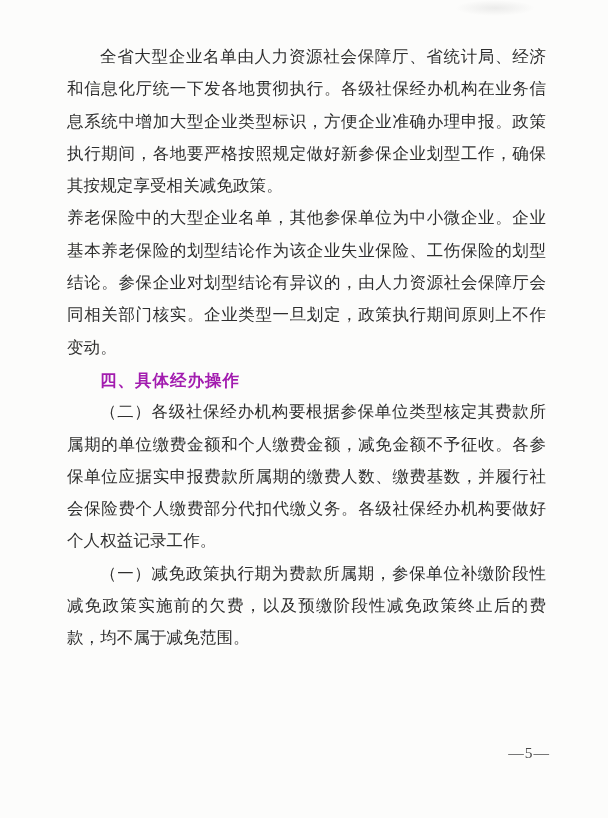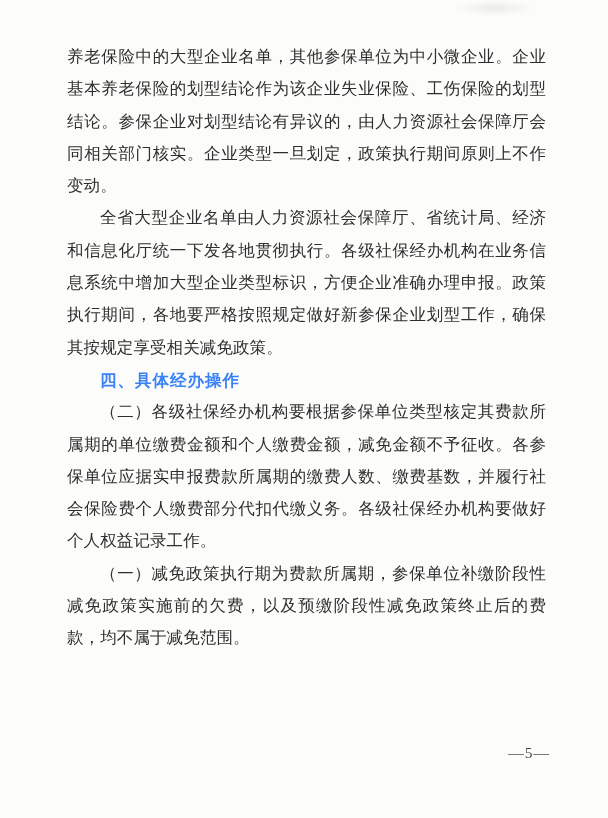--- a/index.html
+++ b/index.html
@@ -42,21 +42,21 @@
     letter-spacing: 0.1px;
   }
   .indent {
     text-indent: 2em;
   }
   .section-heading {
     margin: 0;
     font-size: 16.5px;
     line-height: 32.3px;
     font-weight: 700;
-    color: #3b82f6;
+    color: #a21caf;
     text-indent: 2em;
     font-family: "Liberation Sans", sans-serif;
     letter-spacing: 1px;
   }
   .page-number {
     position: absolute;
     top: 743px;
     right: 58px;
     font-size: 15.5px;
     line-height: 20px;
@@ -65,23 +65,23 @@
     font-family: "Liberation Serif", serif;
   }
 </style>
 </head>
 <body>
 
 <div class="page">
   <div class="scan-artifact"></div>
 
   <div class="content">
+    <p class="body-para indent">全省大型企业名单由人力资源社会保障厅、省统计局、经济和信息化厅统一下发各地贯彻执行。各级社保经办机构在业务信息系统中增加大型企业类型标识，方便企业准确办理申报。政策执行期间，各地要严格按照规定做好新参保企业划型工作，确保其按规定享受相关减免政策。</p>
+
     <p class="body-para">养老保险中的大型企业名单，其他参保单位为中小微企业。企业基本养老保险的划型结论作为该企业失业保险、工伤保险的划型结论。参保企业对划型结论有异议的，由人力资源社会保障厅会同相关部门核实。企业类型一旦划定，政策执行期间原则上不作变动。</p>
-
-    <p class="body-para indent">全省大型企业名单由人力资源社会保障厅、省统计局、经济和信息化厅统一下发各地贯彻执行。各级社保经办机构在业务信息系统中增加大型企业类型标识，方便企业准确办理申报。政策执行期间，各地要严格按照规定做好新参保企业划型工作，确保其按规定享受相关减免政策。</p>
 
     <p class="section-heading">四、具体经办操作</p>
 
     <p class="body-para indent">（二）各级社保经办机构要根据参保单位类型核定其费款所属期的单位缴费金额和个人缴费金额，减免金额不予征收。各参保单位应据实申报费款所属期的缴费人数、缴费基数，并履行社会保险费个人缴费部分代扣代缴义务。各级社保经办机构要做好个人权益记录工作。</p>
 
     <p class="body-para indent">（一）减免政策执行期为费款所属期，参保单位补缴阶段性减免政策实施前的欠费，以及预缴阶段性减免政策终止后的费款，均不属于减免范围。</p>
 
   </div>
 
   <div class="page-number">—5—</div>

